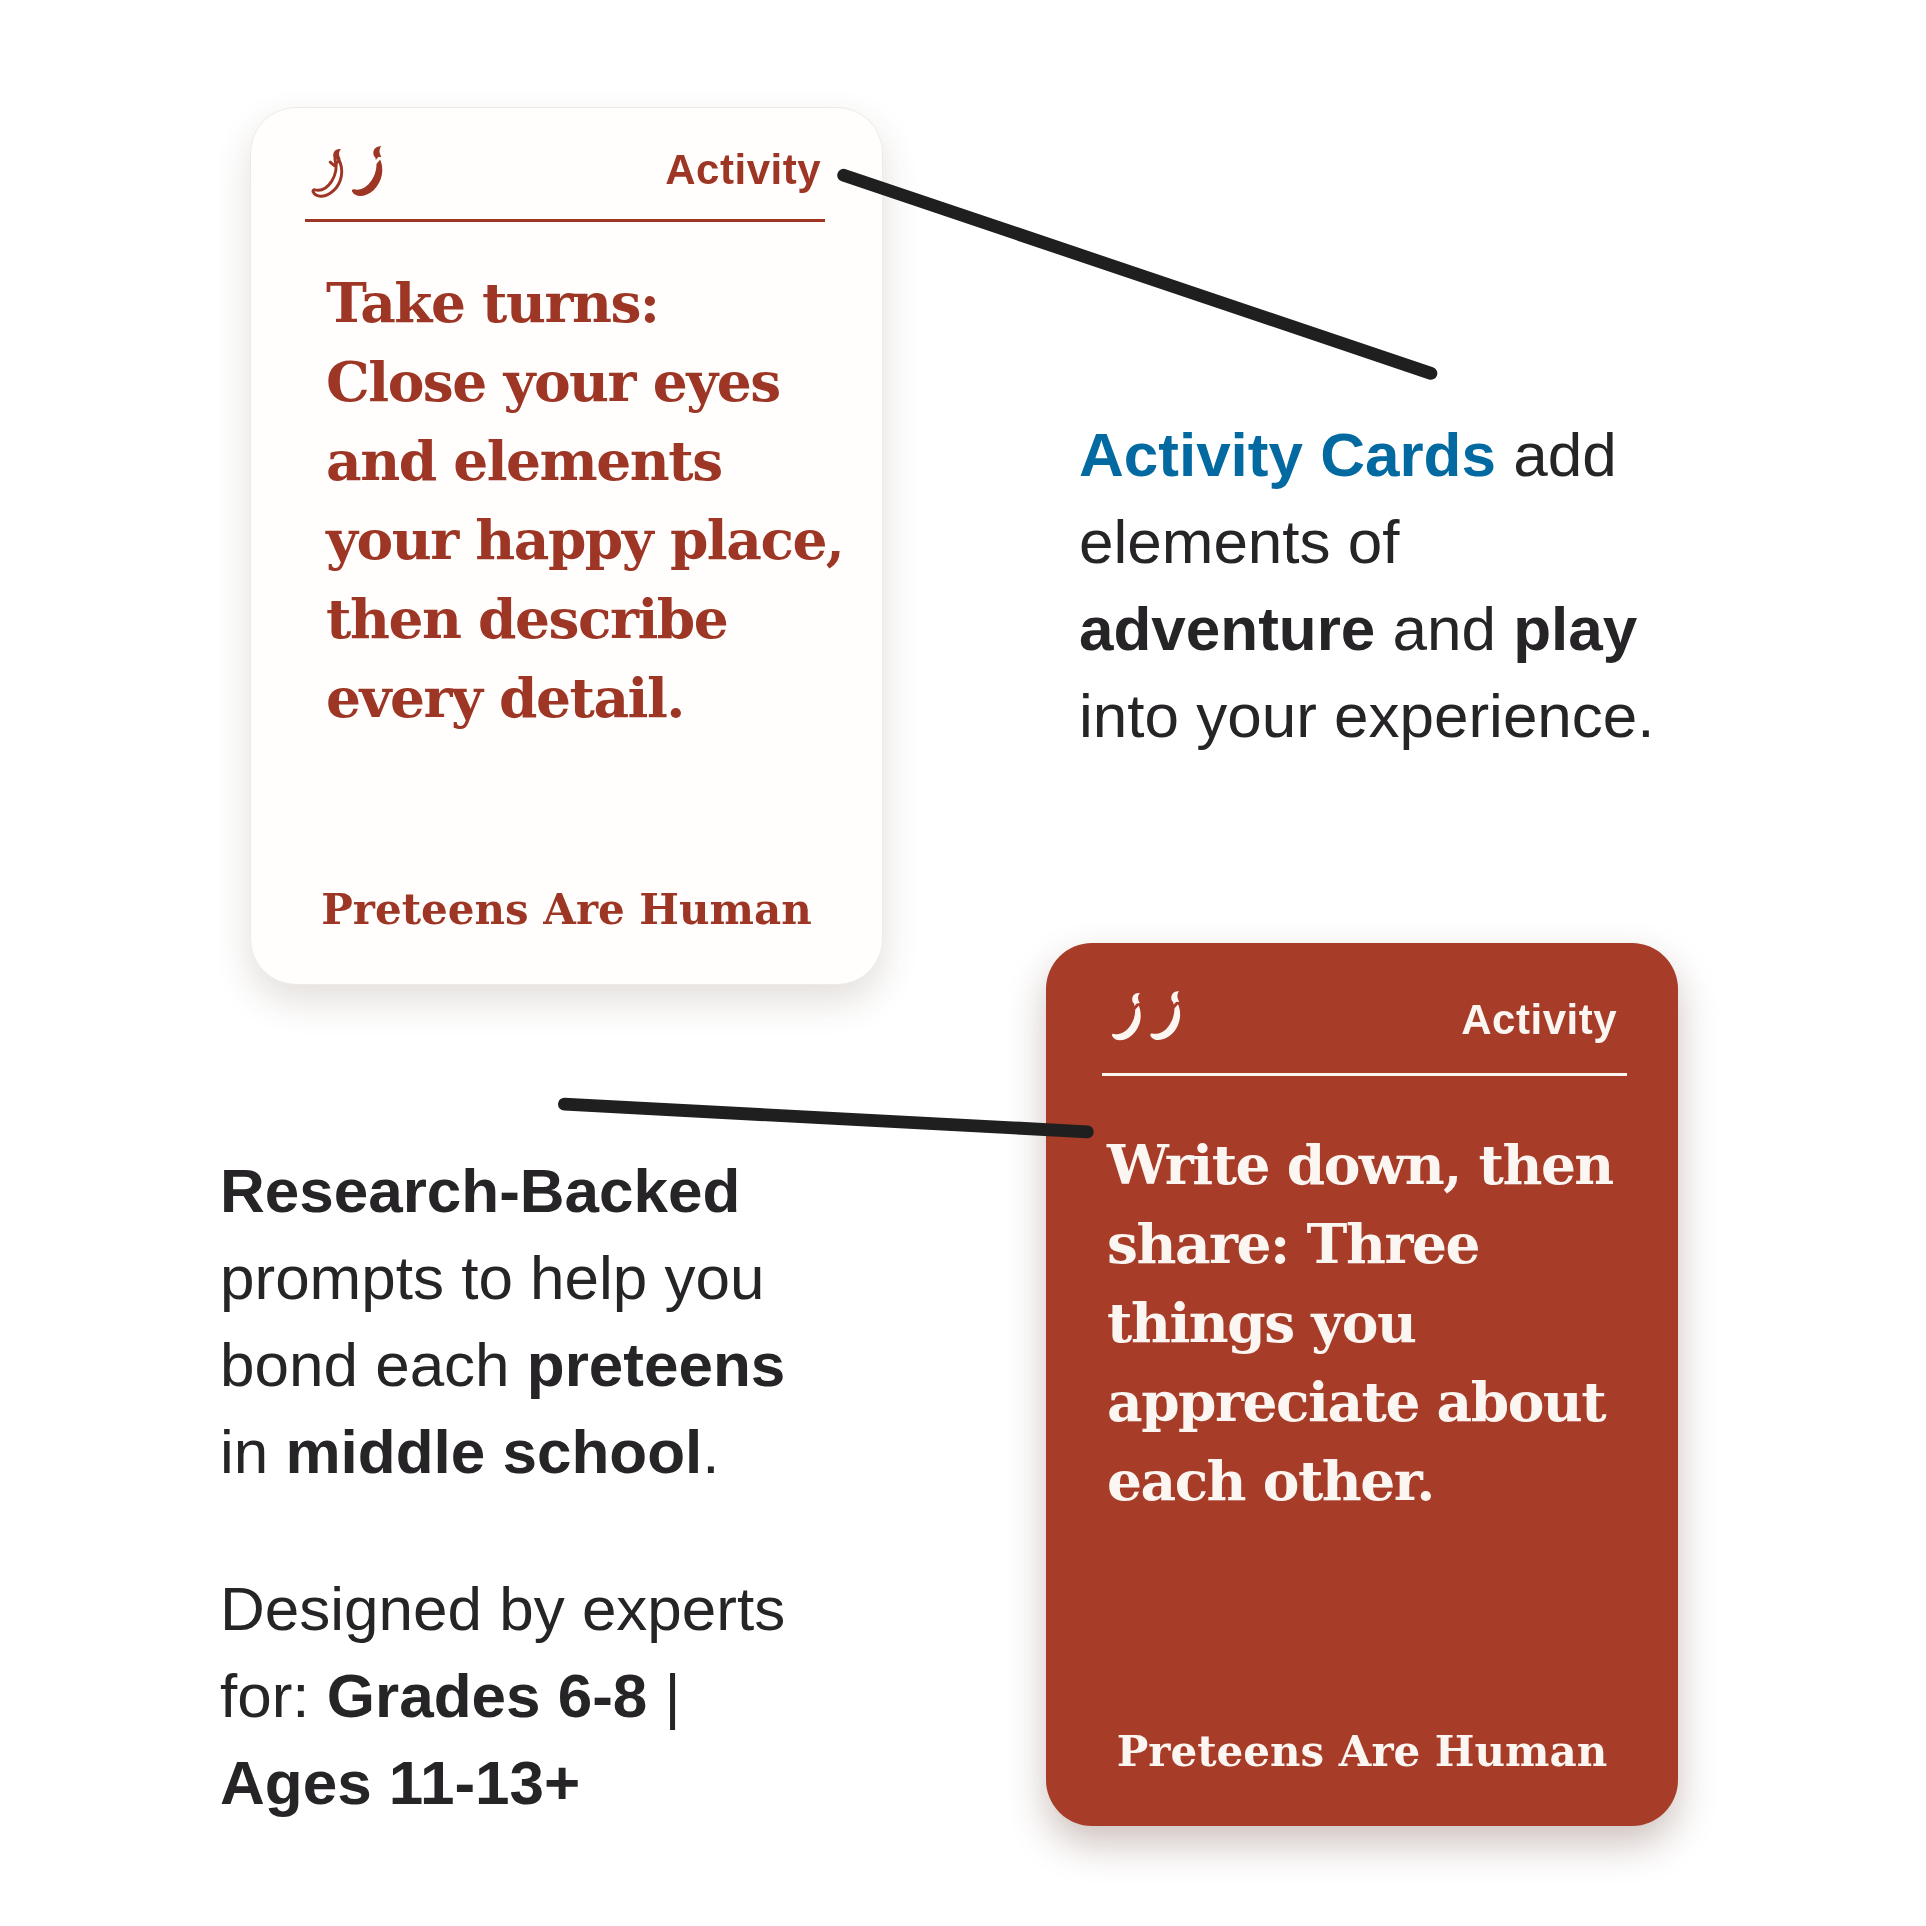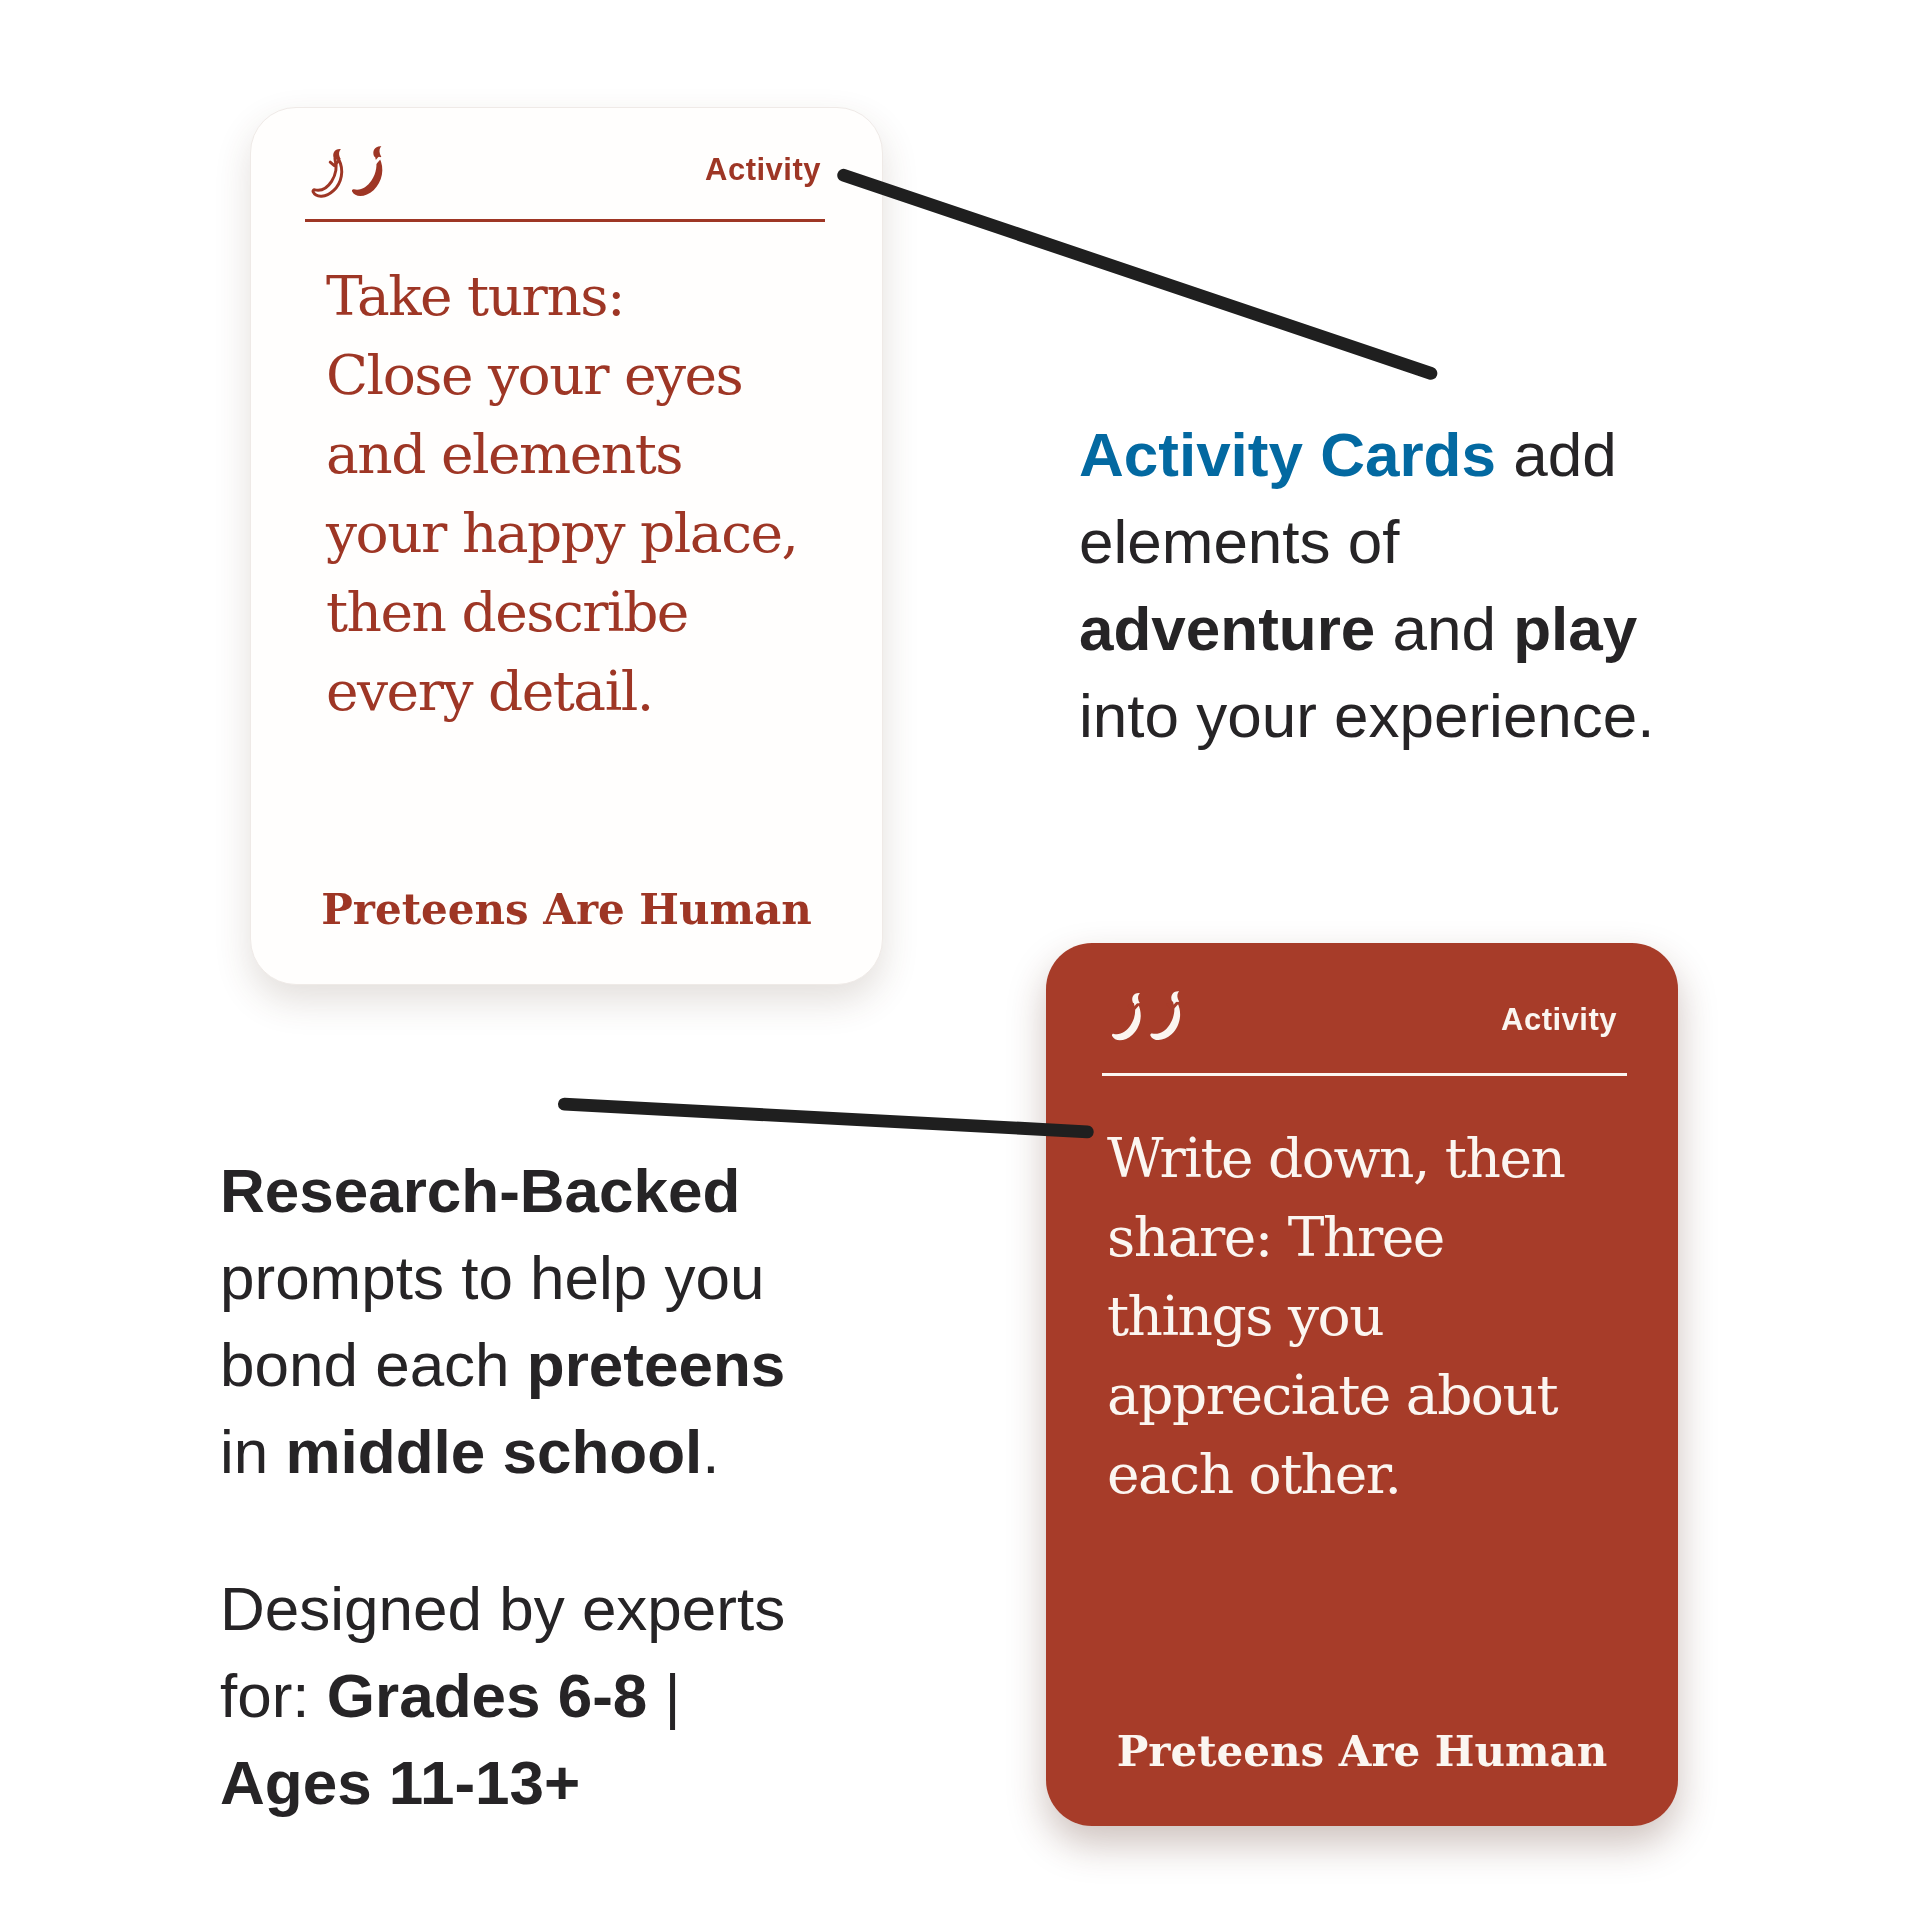--- a/index.html
+++ b/index.html
@@ -35,31 +35,31 @@
   .card--red   .card-icons{left:63px;top:46px;}
   .chili{display:block;}
   .chili-body,.chili-stem{fill:currentColor;}
   .chili--outline .chili-body{fill:none;stroke:currentColor;stroke-width:3;}
   .chili-notch{fill:none;stroke-width:3;stroke-linecap:round;stroke-linejoin:round;}
   .chili--outline .chili-notch{stroke:currentColor;}
   .chili--filled  .chili-notch{stroke:var(--notch,#fff);}
   .chili+.chili{margin-left:-4px;}
   .card-label{
     position:absolute;right:61px;
-    font-size:31px;font-weight:700;letter-spacing:0.5px;line-height:44px;text-align:right;
+    font-size:42px;font-weight:700;letter-spacing:0.5px;line-height:44px;text-align:right;
   }
   .card--white .card-label{top:40px;}
   .card--red   .card-label{top:55px;}
   .card-rule{position:absolute;height:3px;background:currentColor;}
   .card--white .card-rule{left:54px;right:57px;top:111px;}
   .card--red   .card-rule{left:56px;right:51px;top:130px;}
   .card-body{
     position:absolute;right:30px;
-    font-family:"DejaVu Serif",serif;font-weight:400;
-    font-size:55px;line-height:79px;letter-spacing:-1.5px;
+    font-family:"DejaVu Serif",serif;font-weight:700;
+    font-size:55px;line-height:79px;letter-spacing:-1.5px;margin-top:6px;
   }
   .card--white .card-body{left:75px;top:149px;}
   .card--red   .card-body{left:61px;top:176px;}
   .card-body .bline{white-space:nowrap;}
   .card-footer{
     position:absolute;left:0;right:0;bottom:50px;text-align:center;
     font-family:"DejaVu Serif",serif;font-weight:700;font-size:42px;
   }
   
   .connectors{position:absolute;left:0;top:0;z-index:6;pointer-events:none;}

